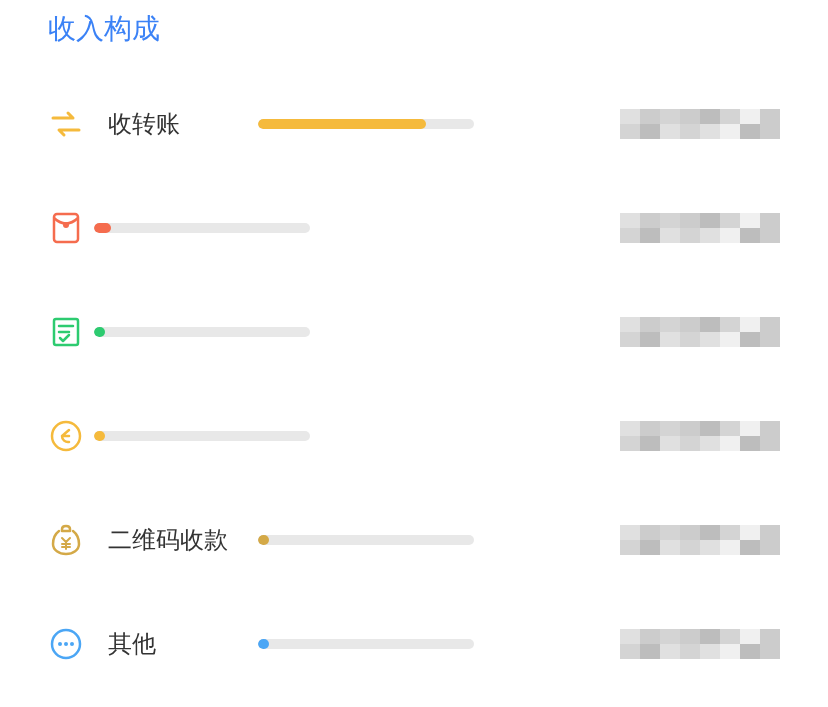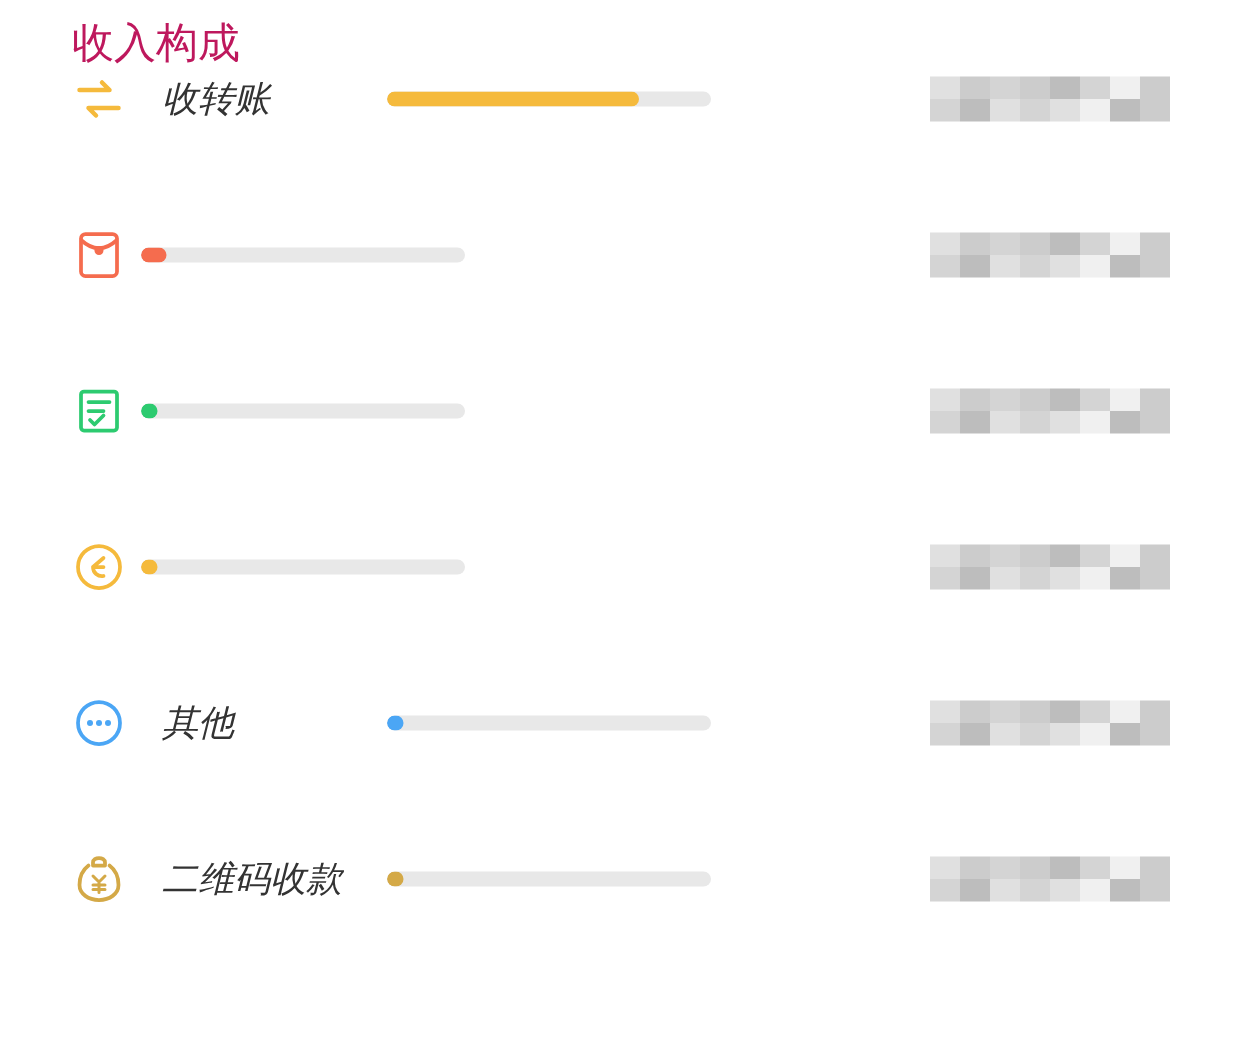--- a/index.html
+++ b/index.html
@@ -9,28 +9,28 @@
     }
     body {
       font-family: -apple-system, BlinkMacSystemFont, "PingFang SC", "Hiragino Sans GB", "Microsoft YaHei", sans-serif;
       background: #fff;
       width: 828px;
       height: 707px;
       padding: 10px 48px 0 48px;
     }
     .title {
       font-size: 28px;
-      color: #be185d;
+      color: #3b82f6;
       font-weight: 400;
+      margin-bottom: 58px;
     }
     .list {
       display: flex;
       flex-direction: column;
       gap: 68px;
-      font-style: italic;
     }
     .row {
       display: flex;
       align-items: center;
     }
     .icon-wrap {
       width: 36px;
       height: 36px;
       display: flex;
       align-items: center;
@@ -221,20 +221,53 @@
         <div></div>
         <div></div>
         <div></div>
         <div></div>
     </div>
   </div>
 
   <div class="row">
     <div class="icon-wrap">
       <svg width="34" height="34" viewBox="0 0 34 34" fill="none">
+        <path d="M13 6 C13 4 15 3 17 3 C19 3 21 4 21 6 L21 8 L13 8 Z" stroke="#D4A947" stroke-width="2.5" fill="none" stroke-linejoin="round"></path>
+        <path d="M10 8 C6 11 4 16 4 21 C4 27 10 31 17 31 C24 31 30 27 30 21 C30 16 28 11 24 8" stroke="#D4A947" stroke-width="2.5" fill="none" stroke-linecap="round"></path>
+        <path d="M13 15 L17 19 L21 15 M17 19 L17 26 M13 21 L21 21 M13 24 L21 24" stroke="#D4A947" stroke-width="2" stroke-linecap="round" stroke-linejoin="round"></path>
+      </svg>
+    </div>
+    <div class="label">二维码收款</div>
+    <div class="bar-track">
+      <div class="bar-fill" style="width:5%;background:#D4A947;"></div>
+    </div>
+    <div class="spacer"></div>
+    <div class="amount-censored">
+      <div></div>
+        <div></div>
+        <div></div>
+        <div></div>
+        <div></div>
+        <div></div>
+        <div></div>
+        <div></div>
+      <div></div>
+        <div></div>
+        <div></div>
+        <div></div>
+        <div></div>
+        <div></div>
+        <div></div>
+        <div></div>
+    </div>
+  </div>
+
+  <div class="row">
+    <div class="icon-wrap">
+      <svg width="34" height="34" viewBox="0 0 34 34" fill="none">
         <circle cx="17" cy="17" r="14" stroke="#4BA6F5" stroke-width="2.5" fill="none"></circle>
         <circle cx="11" cy="17" r="2" fill="#4BA6F5"></circle>
         <circle cx="17" cy="17" r="2" fill="#4BA6F5"></circle>
         <circle cx="23" cy="17" r="2" fill="#4BA6F5"></circle>
       </svg>
     </div>
     <div class="label">其他</div>
     <div class="bar-track">
       <div class="bar-fill" style="width:5%;background:#4BA6F5;"></div>
     </div>
@@ -252,46 +285,13 @@
         <div></div>
         <div></div>
         <div></div>
         <div></div>
         <div></div>
         <div></div>
         <div></div>
     </div>
   </div>
 
-  <div class="row">
-    <div class="icon-wrap">
-      <svg width="34" height="34" viewBox="0 0 34 34" fill="none">
-        <path d="M13 6 C13 4 15 3 17 3 C19 3 21 4 21 6 L21 8 L13 8 Z" stroke="#D4A947" stroke-width="2.5" fill="none" stroke-linejoin="round"></path>
-        <path d="M10 8 C6 11 4 16 4 21 C4 27 10 31 17 31 C24 31 30 27 30 21 C30 16 28 11 24 8" stroke="#D4A947" stroke-width="2.5" fill="none" stroke-linecap="round"></path>
-        <path d="M13 15 L17 19 L21 15 M17 19 L17 26 M13 21 L21 21 M13 24 L21 24" stroke="#D4A947" stroke-width="2" stroke-linecap="round" stroke-linejoin="round"></path>
-      </svg>
-    </div>
-    <div class="label">二维码收款</div>
-    <div class="bar-track">
-      <div class="bar-fill" style="width:5%;background:#D4A947;"></div>
-    </div>
-    <div class="spacer"></div>
-    <div class="amount-censored">
-      <div></div>
-        <div></div>
-        <div></div>
-        <div></div>
-        <div></div>
-        <div></div>
-        <div></div>
-        <div></div>
-      <div></div>
-        <div></div>
-        <div></div>
-        <div></div>
-        <div></div>
-        <div></div>
-        <div></div>
-        <div></div>
-    </div>
-  </div>
-
 </div>
 
 </body></html>

